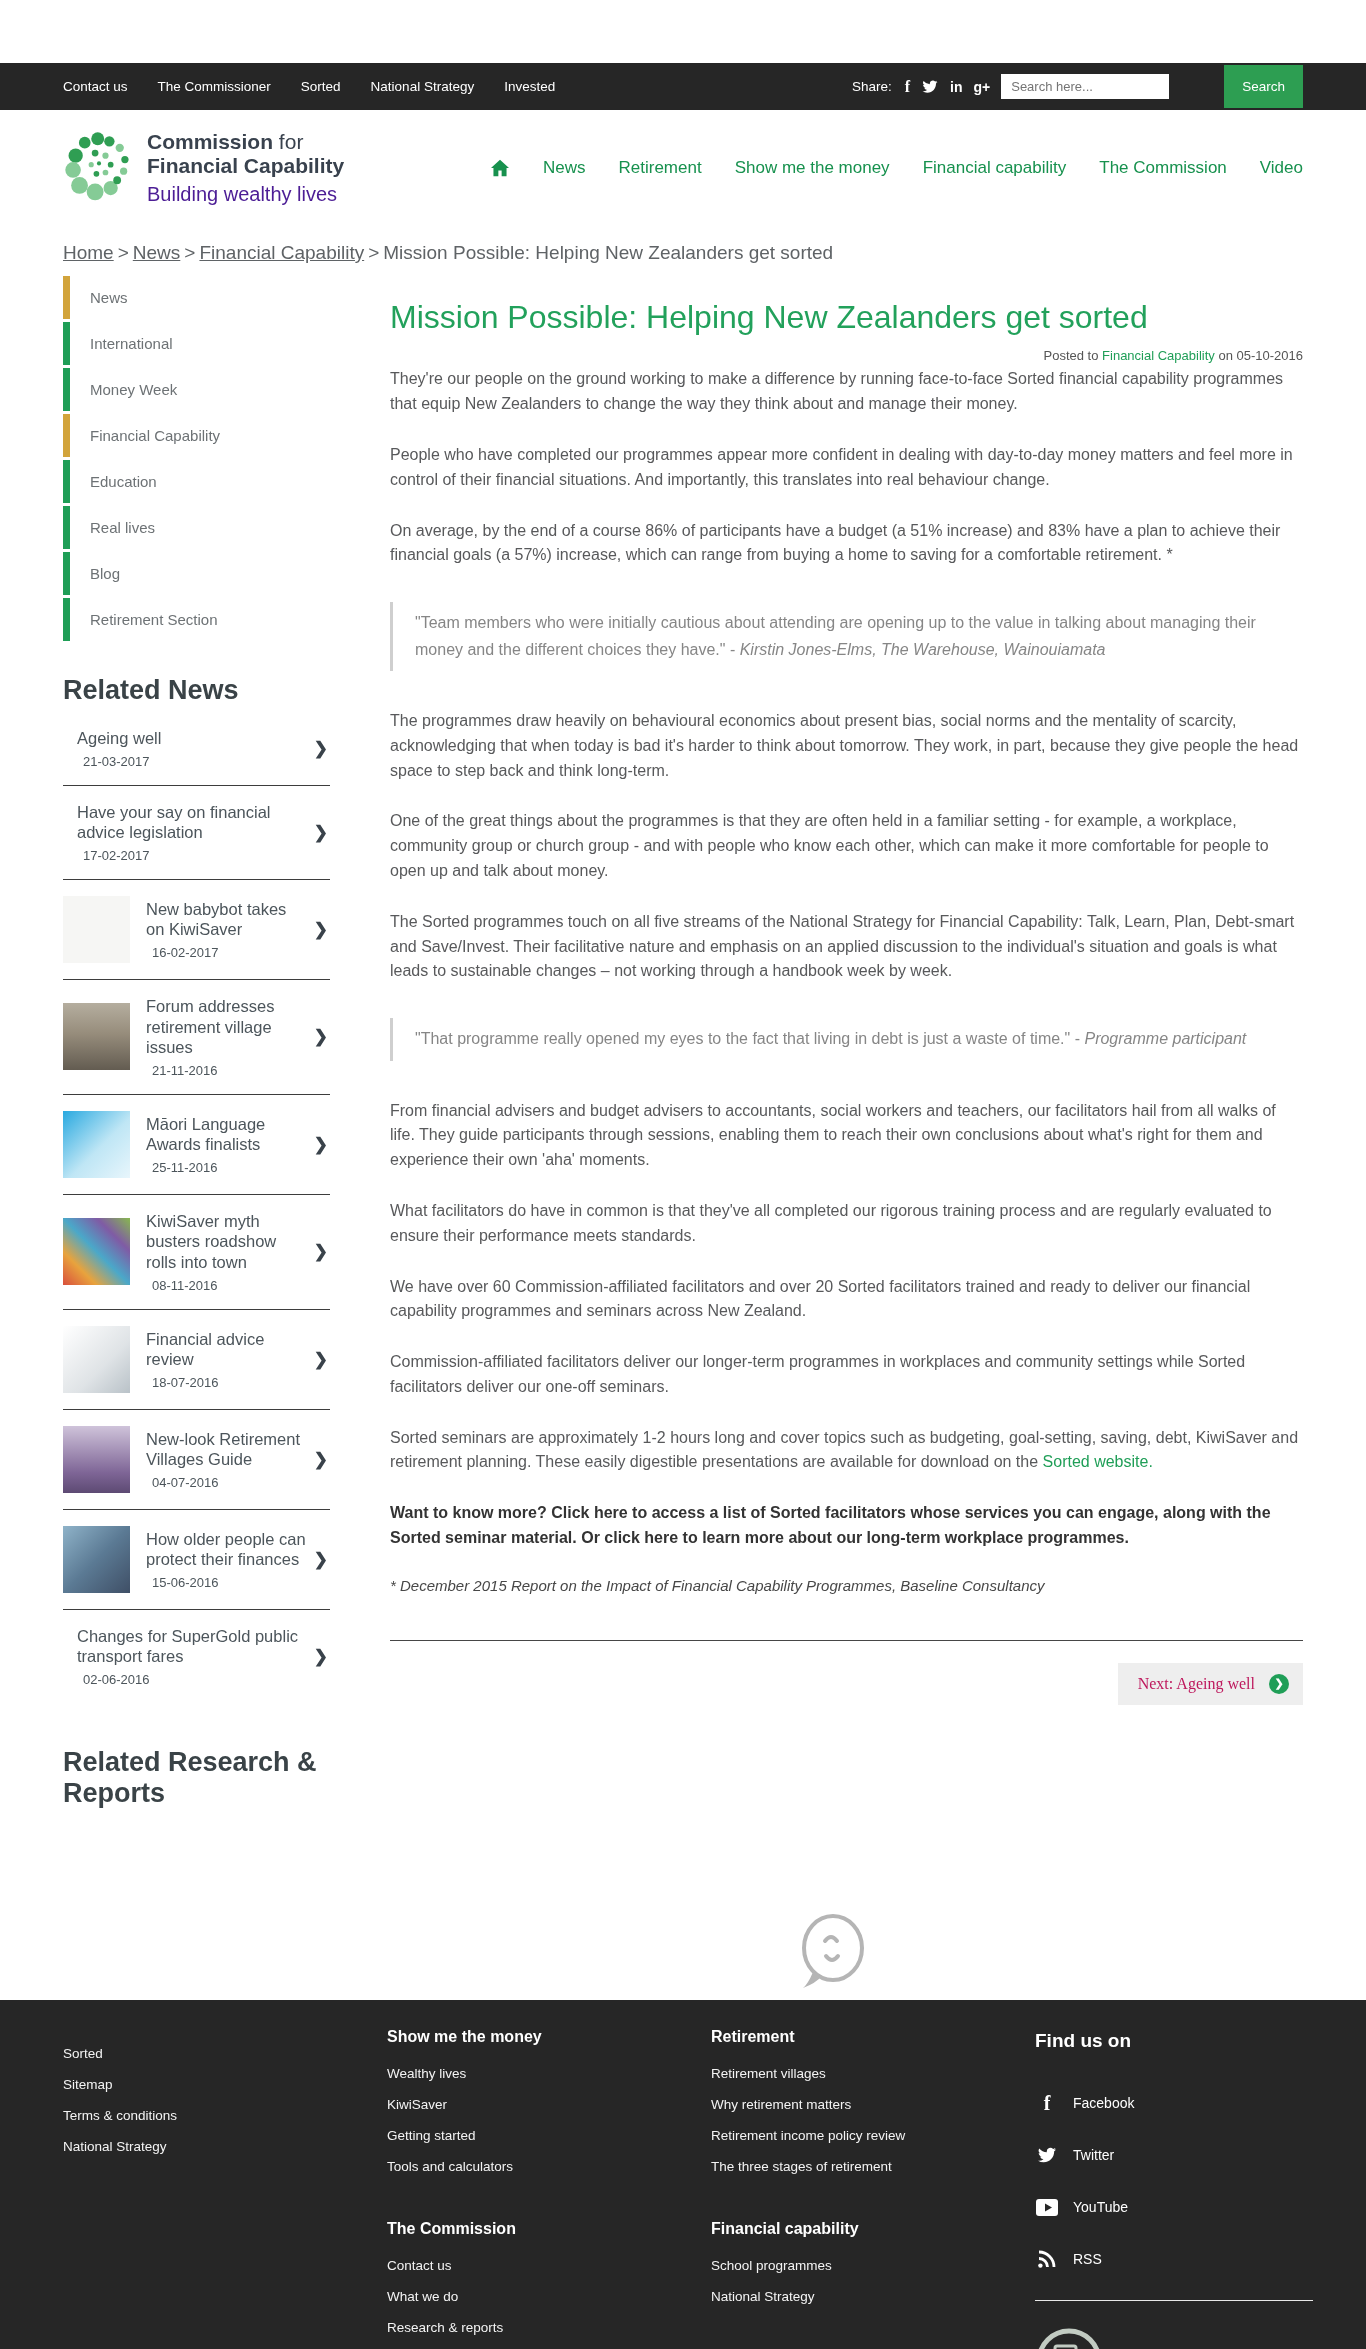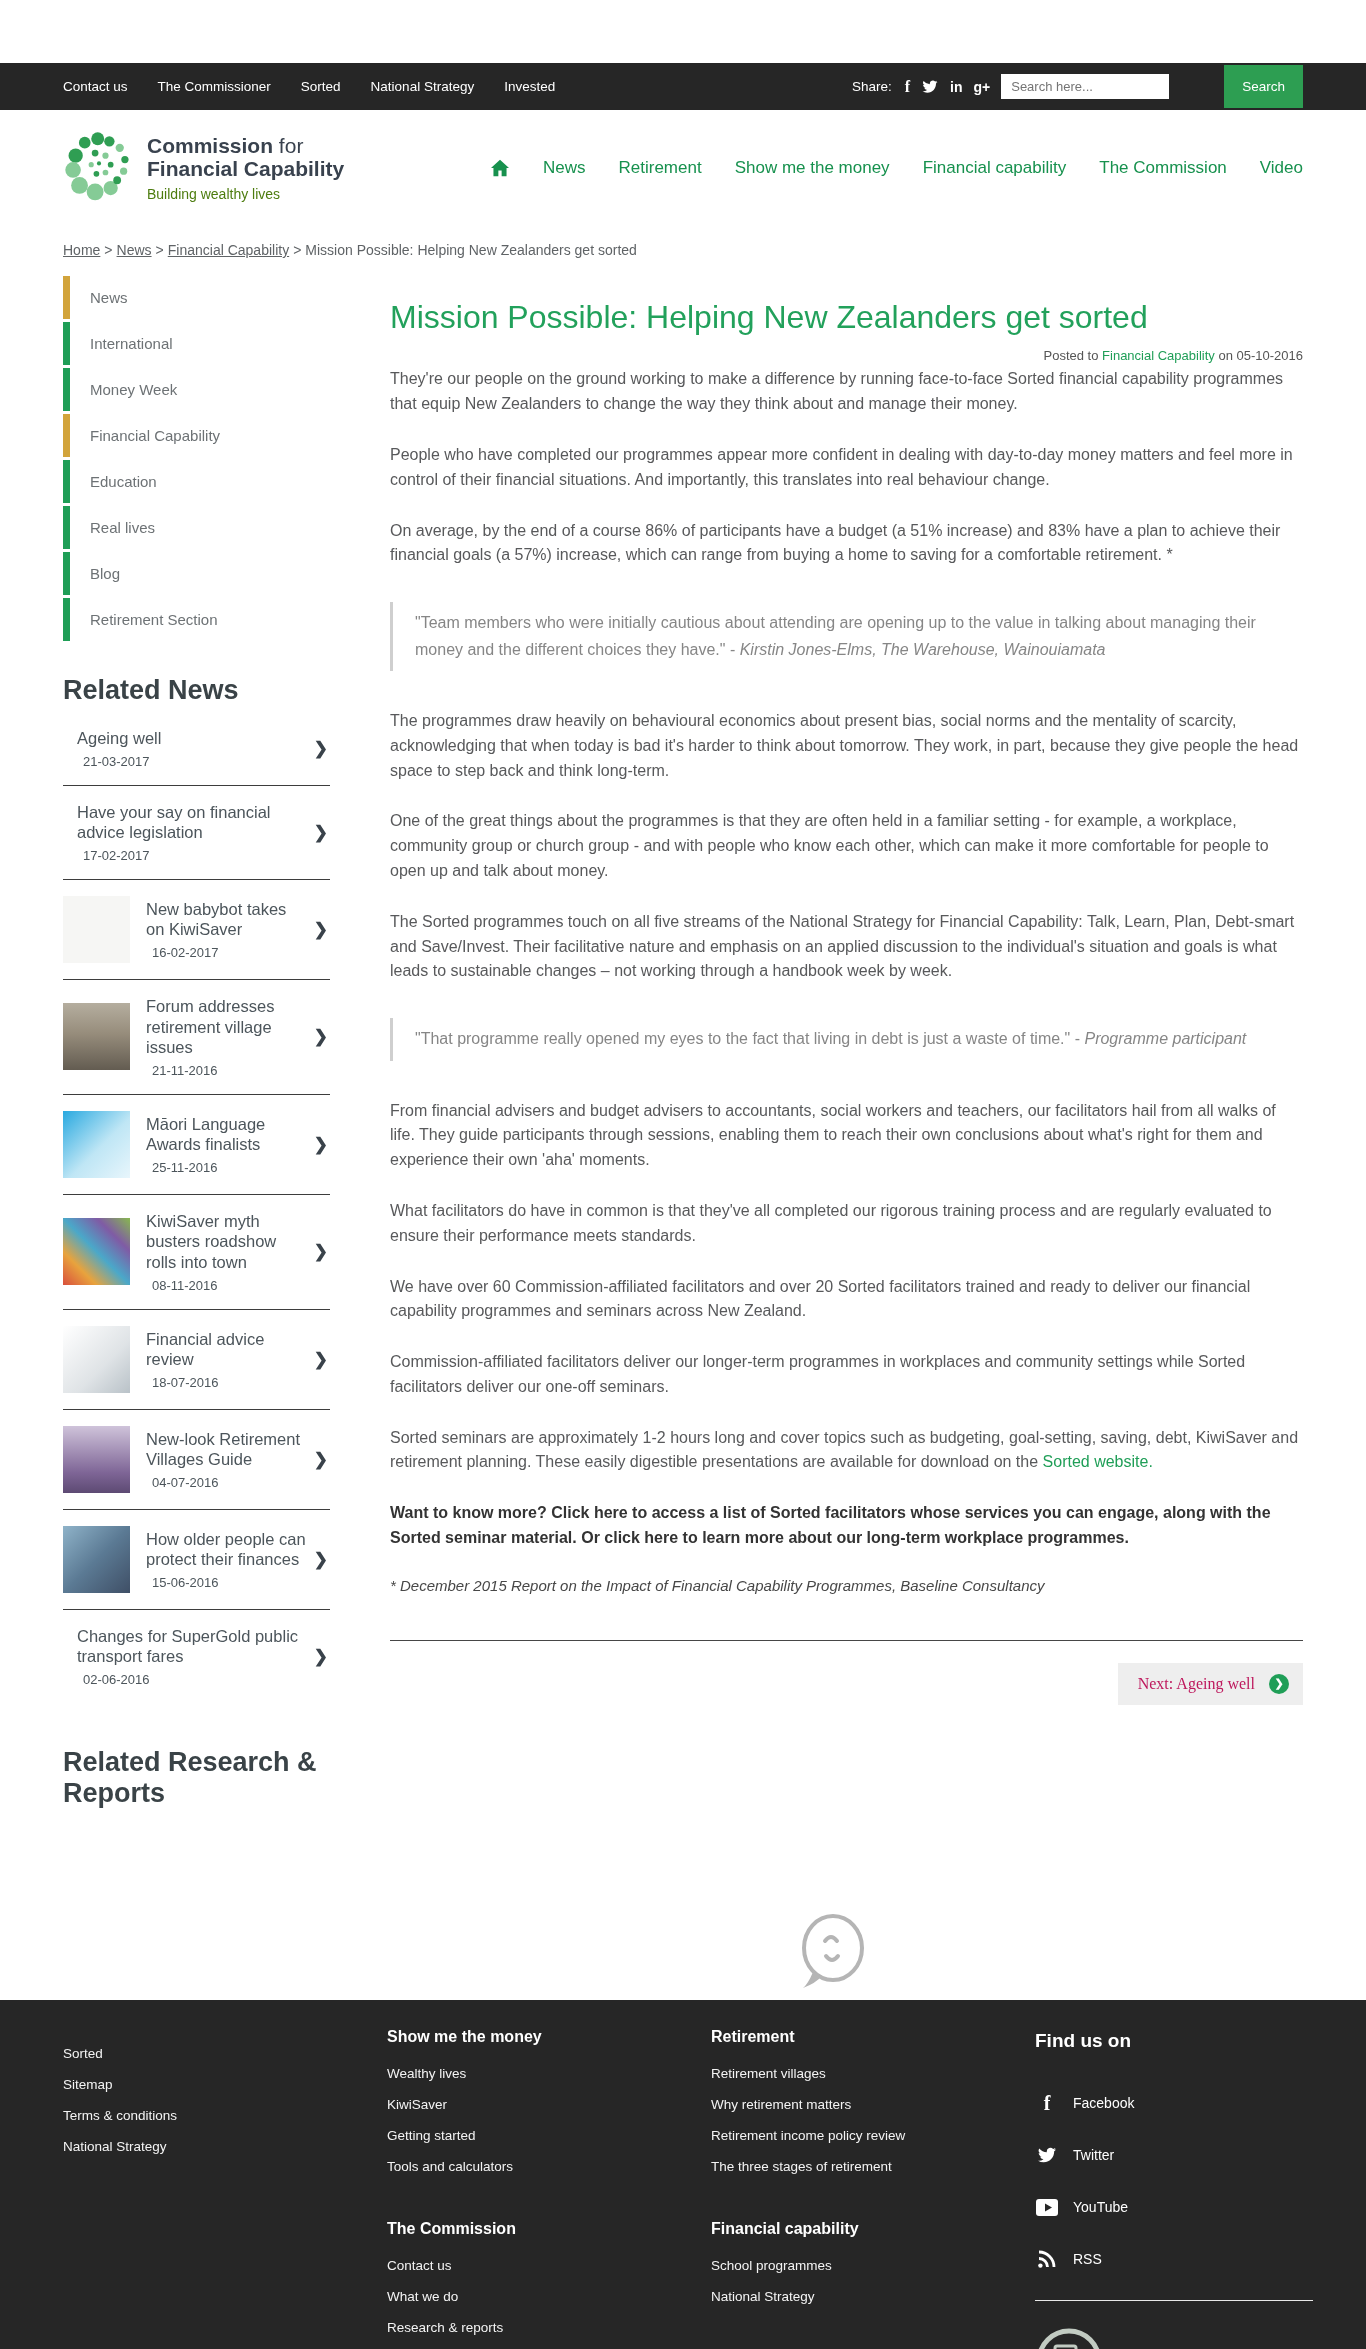--- a/index.html
+++ b/index.html
@@ -18,27 +18,27 @@
   .fb-glyph { font-family:"Liberation Serif", serif; font-size:16px; font-weight:bold; }
   .search-input { width:168px; height:25px; border:none; background:#fff; padding:0 10px; font-size:13px; color:#555; font-family:"Liberation Sans", sans-serif; }
   .search-btn { height:43px; background:#2d9e52; color:#fff; border:none; padding:0 18px; font-size:13.5px; cursor:pointer; font-family:"Liberation Sans", sans-serif;margin-left:44px; }
 
   
   .masthead { height:116px; display:flex; align-items:center; padding:0 63px; background:#fff; }
   .logo { display:flex; align-items:center; gap:12px; }
   .logo-text { line-height:1.12; }
   .logo-l1 { font-size:21px; color:#39424e; }
   .logo-l1 b, .logo-l2 { font-weight:bold; font-size:21px; color:#39424e; }
-  .logo-tag { font-size:14px; color:#4d7c0f; margin-top:6px; }
+  .logo-tag { font-size:20px; color:#4c1d95; margin-top:6px; }
   .main-nav { margin-left:auto; display:flex; align-items:center; gap:33px; }
   .nav-link { color:#17914e; font-size:17px; text-decoration:none; cursor:pointer; }
   .home-ic { display:inline-flex; cursor:pointer; }
 
   
-  .breadcrumb { height:44px; padding:16px 63px 0; font-size:14px; color:#5f6366; background:#fff; }
+  .breadcrumb { height:44px; padding:16px 63px 0; font-size:19px; color:#5f6366; background:#fff; }
   .bc-link { color:#5f6366; text-decoration:underline; cursor:pointer; }
   .bc-sep { margin:0 4px; }
   .bc-cur { color:#5f6366; }
 
   
   .main { display:flex; padding:6px 63px 0; min-height:1730px; position:relative; background:#fff; }
   .sidebar { width:267px; flex:none; }
   .article { width:913px; margin-left:60px; }
 
   

